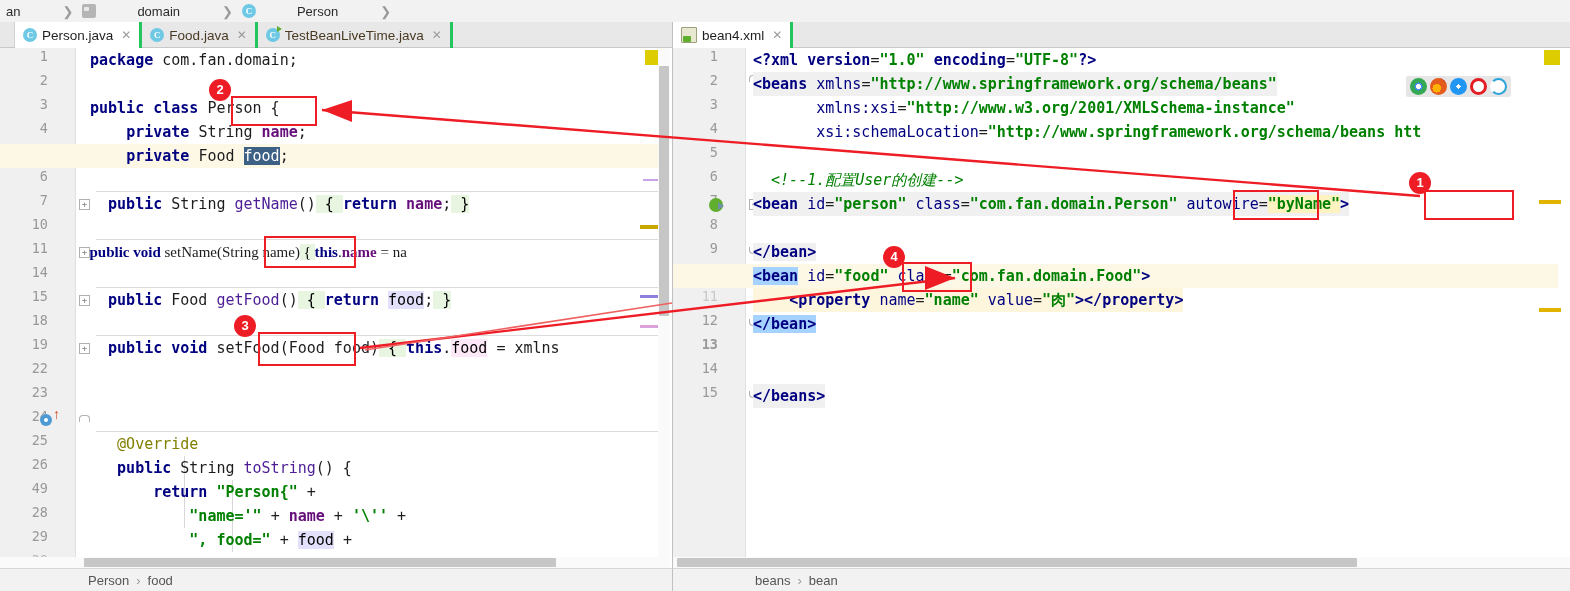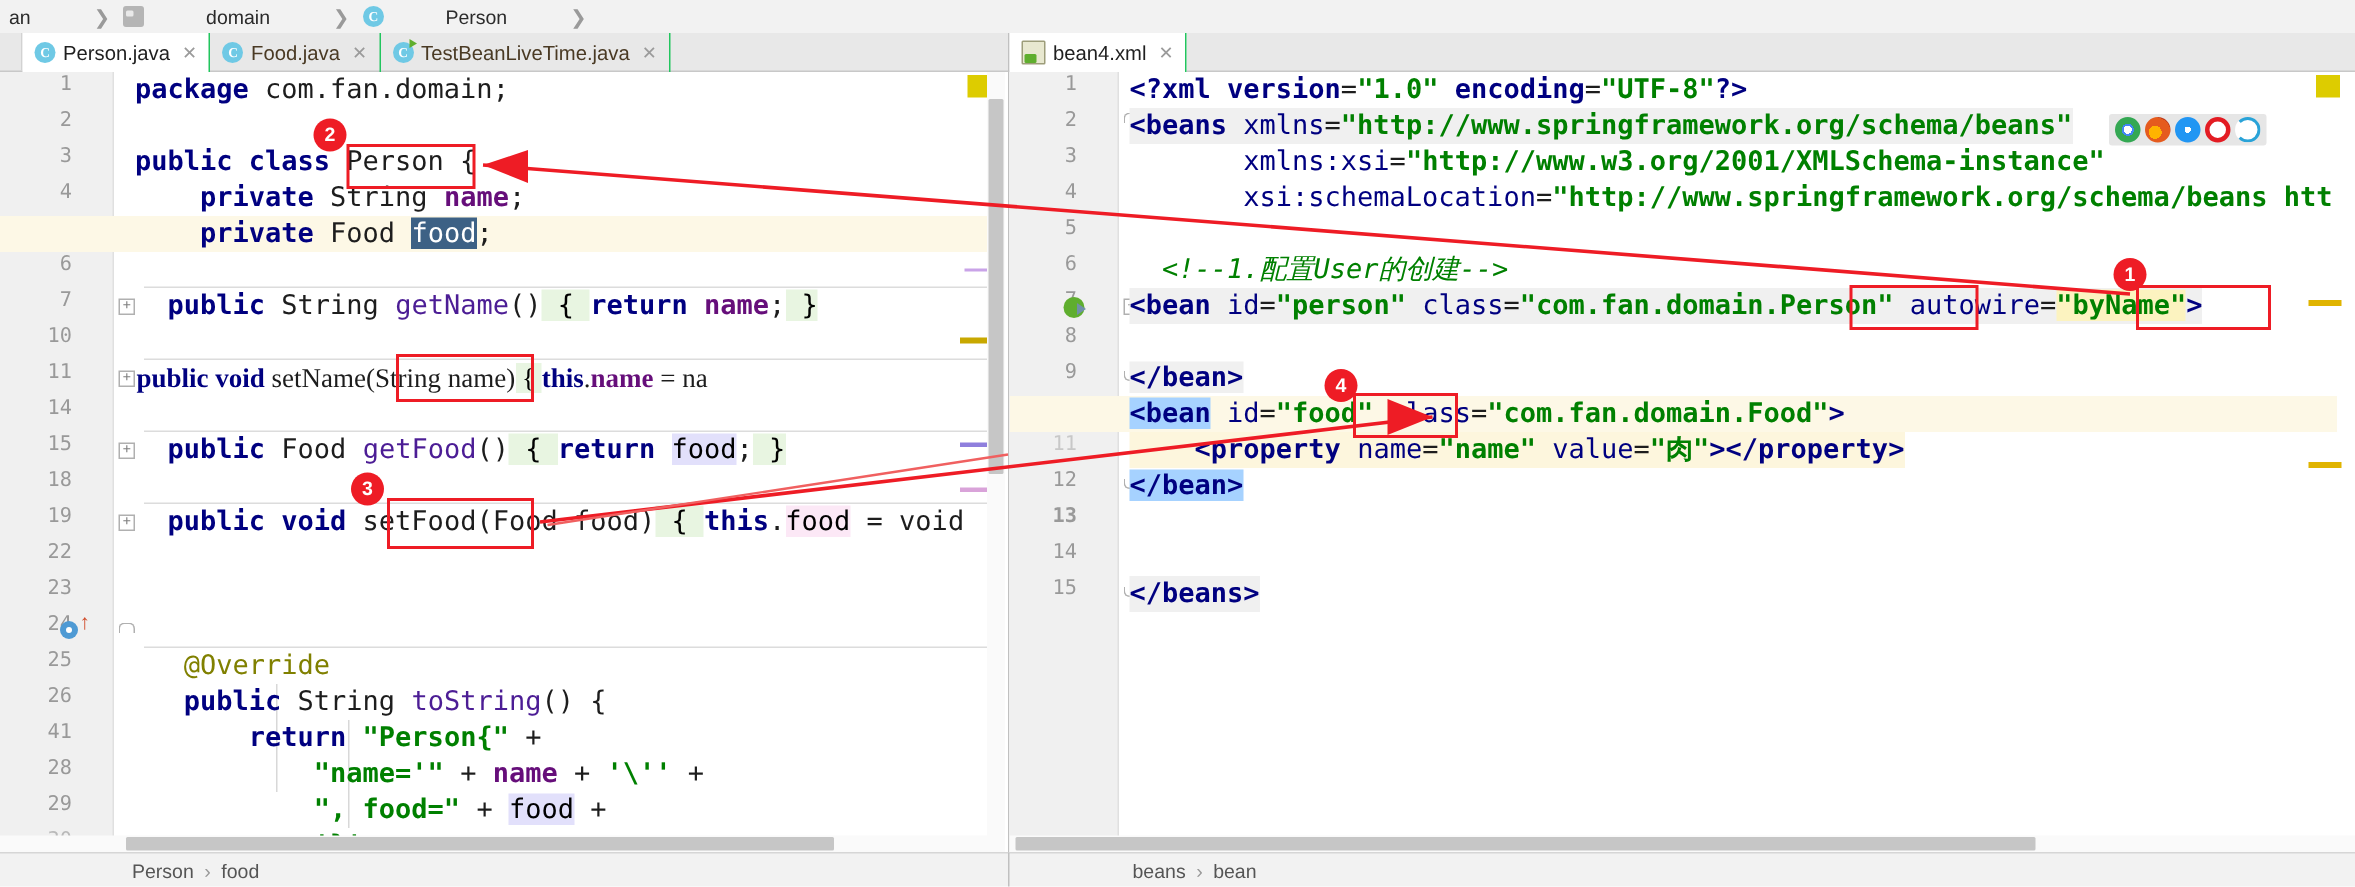--- a/index.html
+++ b/index.html
@@ -31,21 +31,21 @@
   
   .tabbar{
     position:absolute;top:22px;height:26px;
     background:#e8e8e8;border-bottom:1px solid #c8c8c8;
     display:flex;align-items:stretch;box-sizing:border-box;
   }
   .tabbar.left{left:0;width:672px;}
   .tabbar.right{left:672px;width:898px;border-left:1px solid #c0c0c0;}
   .tab{
     display:flex;align-items:center;gap:5px;padding:0 8px;height:26px;box-sizing:border-box;
-    font-size:13.5px;color:#4a3a24;cursor:default;border-right:1px solid #22c55e;
+    font-size:13.5px;color:#4a3a24;cursor:default;border-right:3px solid #22c55e;
   }
   .tab.active{background:#ffffff;color:#1f1f1f;}
   .tab .x{color:#9b9b9b;font-size:12px;margin-left:3px;}
   .tab-ico{width:14px;height:14px;position:relative;flex:0 0 14px;}
   .tab-ico.java{background:#6fc9e5;border-radius:50%;}
   .tab-ico.java:after{content:"C";position:absolute;left:0;top:0;width:14px;height:14px;
     color:#fff;font-size:9px;line-height:14px;text-align:center;font-family:"Liberation Serif",serif;font-weight:bold;}
   .tab-ico.javarun:after{content:"C";}
   .runflag{position:absolute;right:-2px;top:-2px;width:0;height:0;
     border-left:5px solid #5fae2e;border-top:3px solid transparent;border-bottom:3px solid transparent;}
@@ -55,21 +55,21 @@
   
   .editor{position:absolute;top:48px;background:#fff;overflow:hidden;}
   .editor.left{left:0;width:672px;height:520px;border-right:1px solid #c0c0c0;}
   .editor.right{left:673px;width:897px;height:520px;}
   .ln{
     position:absolute;right:0;width:100%;text-align:right;
     color:#999999;font-family:"DejaVu Sans Mono", monospace;font-size:13.5px;
   }
   .codearea{position:absolute;top:0;left:0;right:0;bottom:0;}
   .row{position:absolute;height:24px;line-height:24px;white-space:pre;
-       font-family:"DejaVu Sans Mono", monospace;font-size:18px;}
+       font-family:"DejaVu Sans Mono", monospace;font-size:15px;}
 
   
   .kw{color:#000080;font-weight:bold;}
   .pl{color:#1d1d1d;}
   .fld{color:#660e7a;font-weight:bold;}
   .mth{color:#4c1d95;}
   .str{color:#008000;font-weight:bold;}
   .ann{color:#808000;}
   .cmt{color:#008000;font-style:italic;}
   .tag{color:#000080;font-weight:bold;}
@@ -192,21 +192,21 @@
       <div class="ln" style="left:0;width:48px;top:192px;">11</div>
       <div class="ln" style="left:0;width:48px;top:216px;">14</div>
       <div class="ln" style="left:0;width:48px;top:240px;">15</div>
       <div class="ln" style="left:0;width:48px;top:264px;">18</div>
       <div class="ln" style="left:0;width:48px;top:288px;">19</div>
       <div class="ln" style="left:0;width:48px;top:312px;">22</div>
       <div class="ln" style="left:0;width:48px;top:336px;">23</div>
       <div class="ln" style="left:0;width:48px;top:360px;">24</div>
       <div class="ln" style="left:0;width:48px;top:384px;">25</div>
       <div class="ln" style="left:0;width:48px;top:408px;">26</div>
-      <div class="ln" style="left:0;width:48px;top:432px;">41</div>
+      <div class="ln" style="left:0;width:48px;top:432px;">49</div>
       <div class="ln" style="left:0;width:48px;top:456px;">28</div>
       <div class="ln" style="left:0;width:48px;top:480px;">29</div>
       <div class="ln" style="left:0;width:48px;top:504px;color:#b9b9b9;">30</div>
     </div>
 
     <div class="gutter-ico ovr-ico" style="left:40px;top:366px;"></div>
     <div class="ovr-arrow" style="left:53px;top:360px;">↑</div>
 
     <div class="foldmark" style="left:79px;top:151px;">+</div>
     <div class="foldmark" style="left:79px;top:199px;">+</div>
@@ -227,21 +227,21 @@
     <div class="indentguide" style="left:232px;top:432px;height:72px;"></div>
 
     <div class="codearea">
       <div class="row" style="left:90px;top:0px;"><span class="kw">package</span> <span class="pl">com.fan.domain;</span></div>
       <div class="row" style="left:90px;top:48px;"><span class="kw">public class</span> <span class="pl">Person {</span></div>
       <div class="row" style="left:90px;top:72px;"><span class="pl">    </span><span class="kw">private</span> <span class="pl">String </span><span class="fld">name</span><span class="pl">;</span></div>
       <div class="row" style="left:90px;top:96px;"><span class="pl">    </span><span class="kw">private</span> <span class="pl">Food </span><span class="hl-sel">food</span><span class="pl">;</span></div>
       <div class="row" style="left:90px;top:144px;"><span class="pl">  </span><span class="kw">public</span> <span class="pl">String </span><span class="mth">getName</span><span class="pl">()</span><span class="hl-green"> { </span><span class="kw">return</span> <span class="fld">name</span><span class="pl">;</span><span class="hl-green"> }</span></div>
       <div class="row" style="left:82px;top:192px;font-family:Liberation Serif, serif;"><span class="pl">  </span><span class="kw">public void </span><span class="pl">setName(String name)</span><span class="hl-green"> { </span><span class="kw">this</span><span class="pl">.</span><span class="fld">name</span> <span class="pl">= na</span></div>
       <div class="row" style="left:90px;top:240px;"><span class="pl">  </span><span class="kw">public</span> <span class="pl">Food </span><span class="mth">getFood</span><span class="pl">()</span><span class="hl-green"> { </span><span class="kw">return</span> <span class="hl-purple">food</span><span class="pl">;</span><span class="hl-green"> }</span></div>
-      <div class="row" style="left:90px;top:288px;"><span class="pl">  </span><span class="kw">public void </span><span class="pl">setFood(Food food)</span><span class="hl-green"> { </span><span class="kw">this</span><span class="pl">.</span><span class="hl-pink">food</span> <span class="pl">= void</span></div>
+      <div class="row" style="left:90px;top:288px;"><span class="pl">  </span><span class="kw">public void </span><span class="pl">setFood(Food food)</span><span class="hl-green"> { </span><span class="kw">this</span><span class="pl">.</span><span class="hl-pink">food</span> <span class="pl">= xmlns</span></div>
       <div class="row" style="left:90px;top:384px;"><span class="pl">   </span><span class="ann">@Override</span></div>
       <div class="row" style="left:90px;top:408px;"><span class="pl">   </span><span class="kw">public</span> <span class="pl">String </span><span class="mth">toString</span><span class="pl">() {</span></div>
       <div class="row" style="left:90px;top:432px;"><span class="pl">       </span><span class="kw">return</span> <span class="str">"Person{"</span> <span class="pl">+</span></div>
       <div class="row" style="left:90px;top:456px;"><span class="pl">           </span><span class="str">"name='"</span> <span class="pl">+</span> <span class="fld">name</span> <span class="pl">+</span> <span class="str">'\'</span><span class="str">'</span> <span class="pl">+</span></div>
       <div class="row" style="left:90px;top:480px;"><span class="pl">           </span><span class="str">", food="</span> <span class="pl">+</span> <span class="hl-purple">food</span> <span class="pl">+</span></div>
       <div class="row" style="left:90px;top:504px;"><span class="pl">           </span><span class="str">'}'</span><span class="pl">;</span></div>
 
     </div>
 
     <div class="mark" style="left:645px;top:2px;width:16px;height:15px;background:#ddcc00;"></div>

